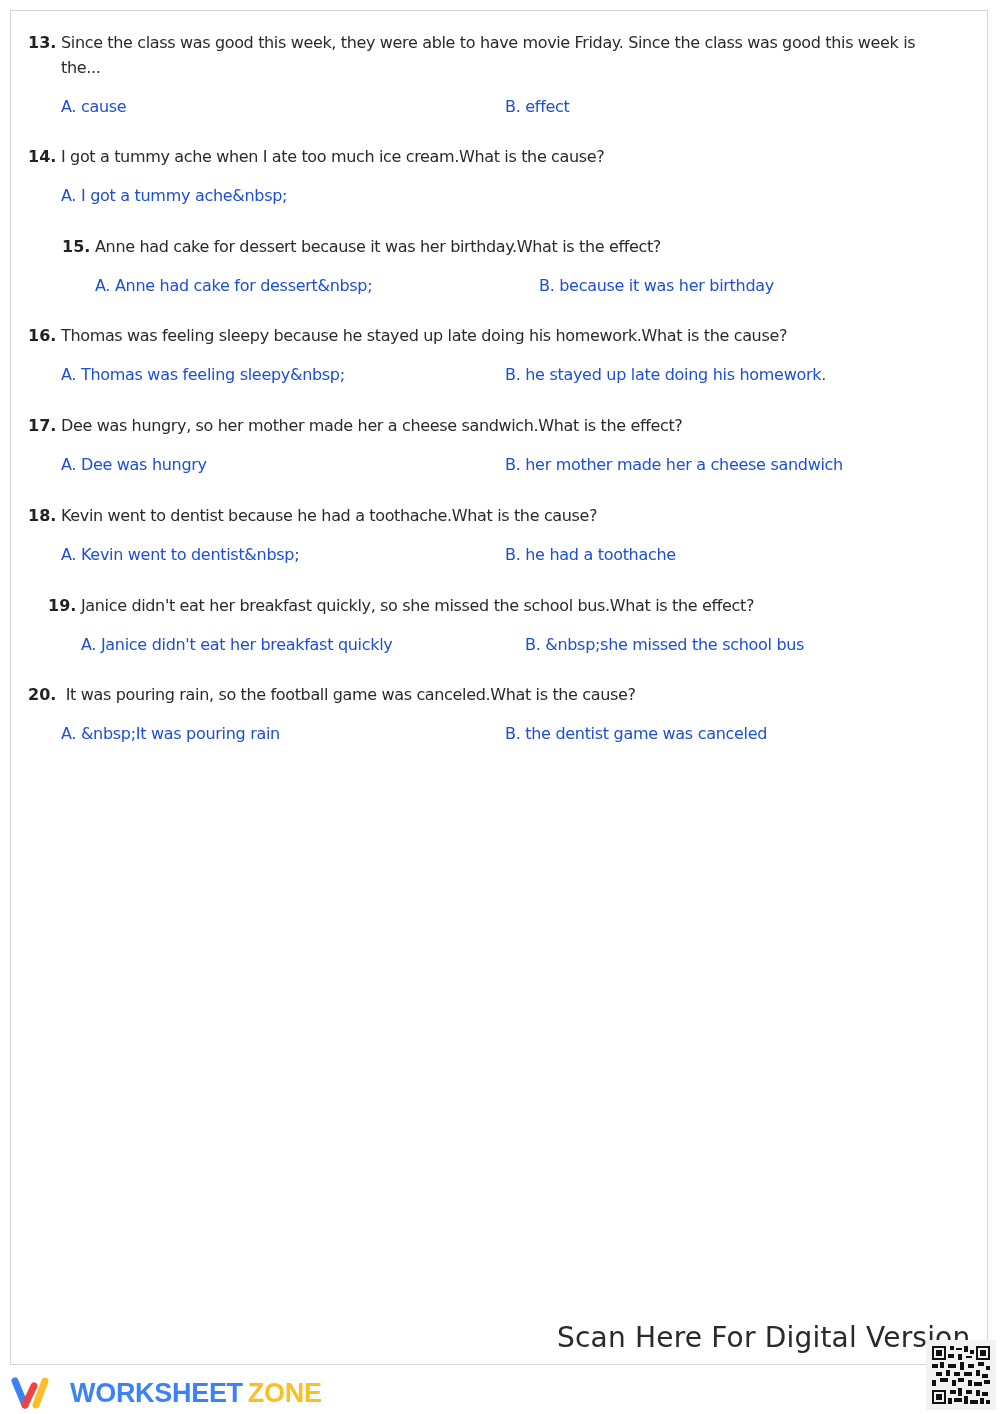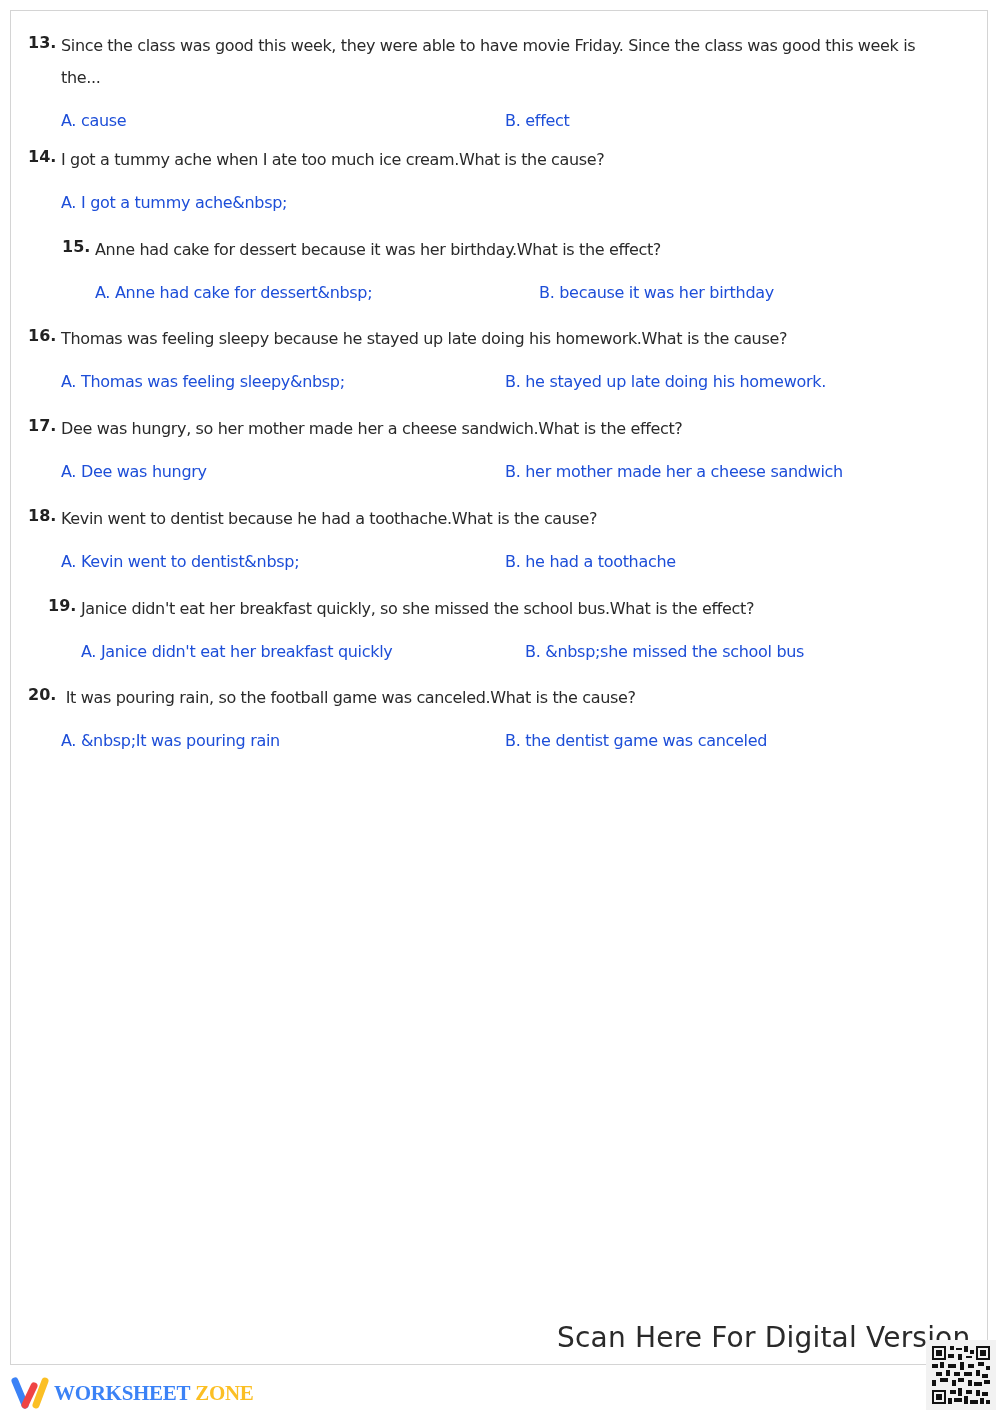--- a/index.html
+++ b/index.html
@@ -3,27 +3,27 @@
 <meta charset="utf-8">
 <style>
   html, body { margin: 0; padding: 0; background: #ffffff; }
   body { width: 1000px; height: 1414px; position: relative; overflow: hidden;
          font-family: "DejaVu Sans", "Liberation Sans", sans-serif; color: #2a2a2a; }
   .frame { position: absolute; left: 10px; top: 10px; width: 978px; height: 1355px;
            border: 1px solid #d4d4d4; box-sizing: border-box; }
   .question { position: absolute; left: 28px; width: 920px; }
   .q-line { display: flex; align-items: flex-start; }
   .q-num { font-weight: bold; font-size: 16px; width: 33px; flex: 0 0 33px; line-height: 25px; color: #222; }
-  .q-text { font-size: 16px; line-height: 32px; color: #2a2a2a; letter-spacing: -0.35px; }
+  .q-text { font-size: 16px; line-height: 25px; color: #2a2a2a; letter-spacing: -0.35px; }
   .options { position: relative; height: 25px; margin-top: 14px; }
   .opt { position: absolute; top: 0; font-size: 16px; line-height: 25px; letter-spacing: -0.3px; color: #1d4ed8; }
   .opt-a { left: 33px; }
   .opt-b { left: 477px; }
   .footer-logo { position: absolute; left: 10px; top: 1375px; height: 36px; display: flex; align-items: center; }
-  .logo-text { font-family: Liberation Serif, serif; font-weight: bold; font-size: 21px; margin-left: 4px; letter-spacing: -0.3px; }
+  .logo-text { font-family: Liberation Sans, sans-serif; font-weight: bold; font-size: 27px; margin-left: 20px; letter-spacing: -0.3px; }
   .logo-ws { color: #3b82f6; }
   .logo-zone { color: #fbbf24; margin-left: 5px; }
   .scan-text { position: absolute; left: 557px; top: 1321px; font-size: 28px; color: #2a2a2a;
                font-family: "DejaVu Sans", sans-serif; letter-spacing: 0.2px; }
   .qr { position: absolute; left: 926px; top: 1340px; width: 70px; height: 70px; background: #f2f2f2;
         display: flex; align-items: center; justify-content: center; }
 </style>
 </head>
 <body>
 

